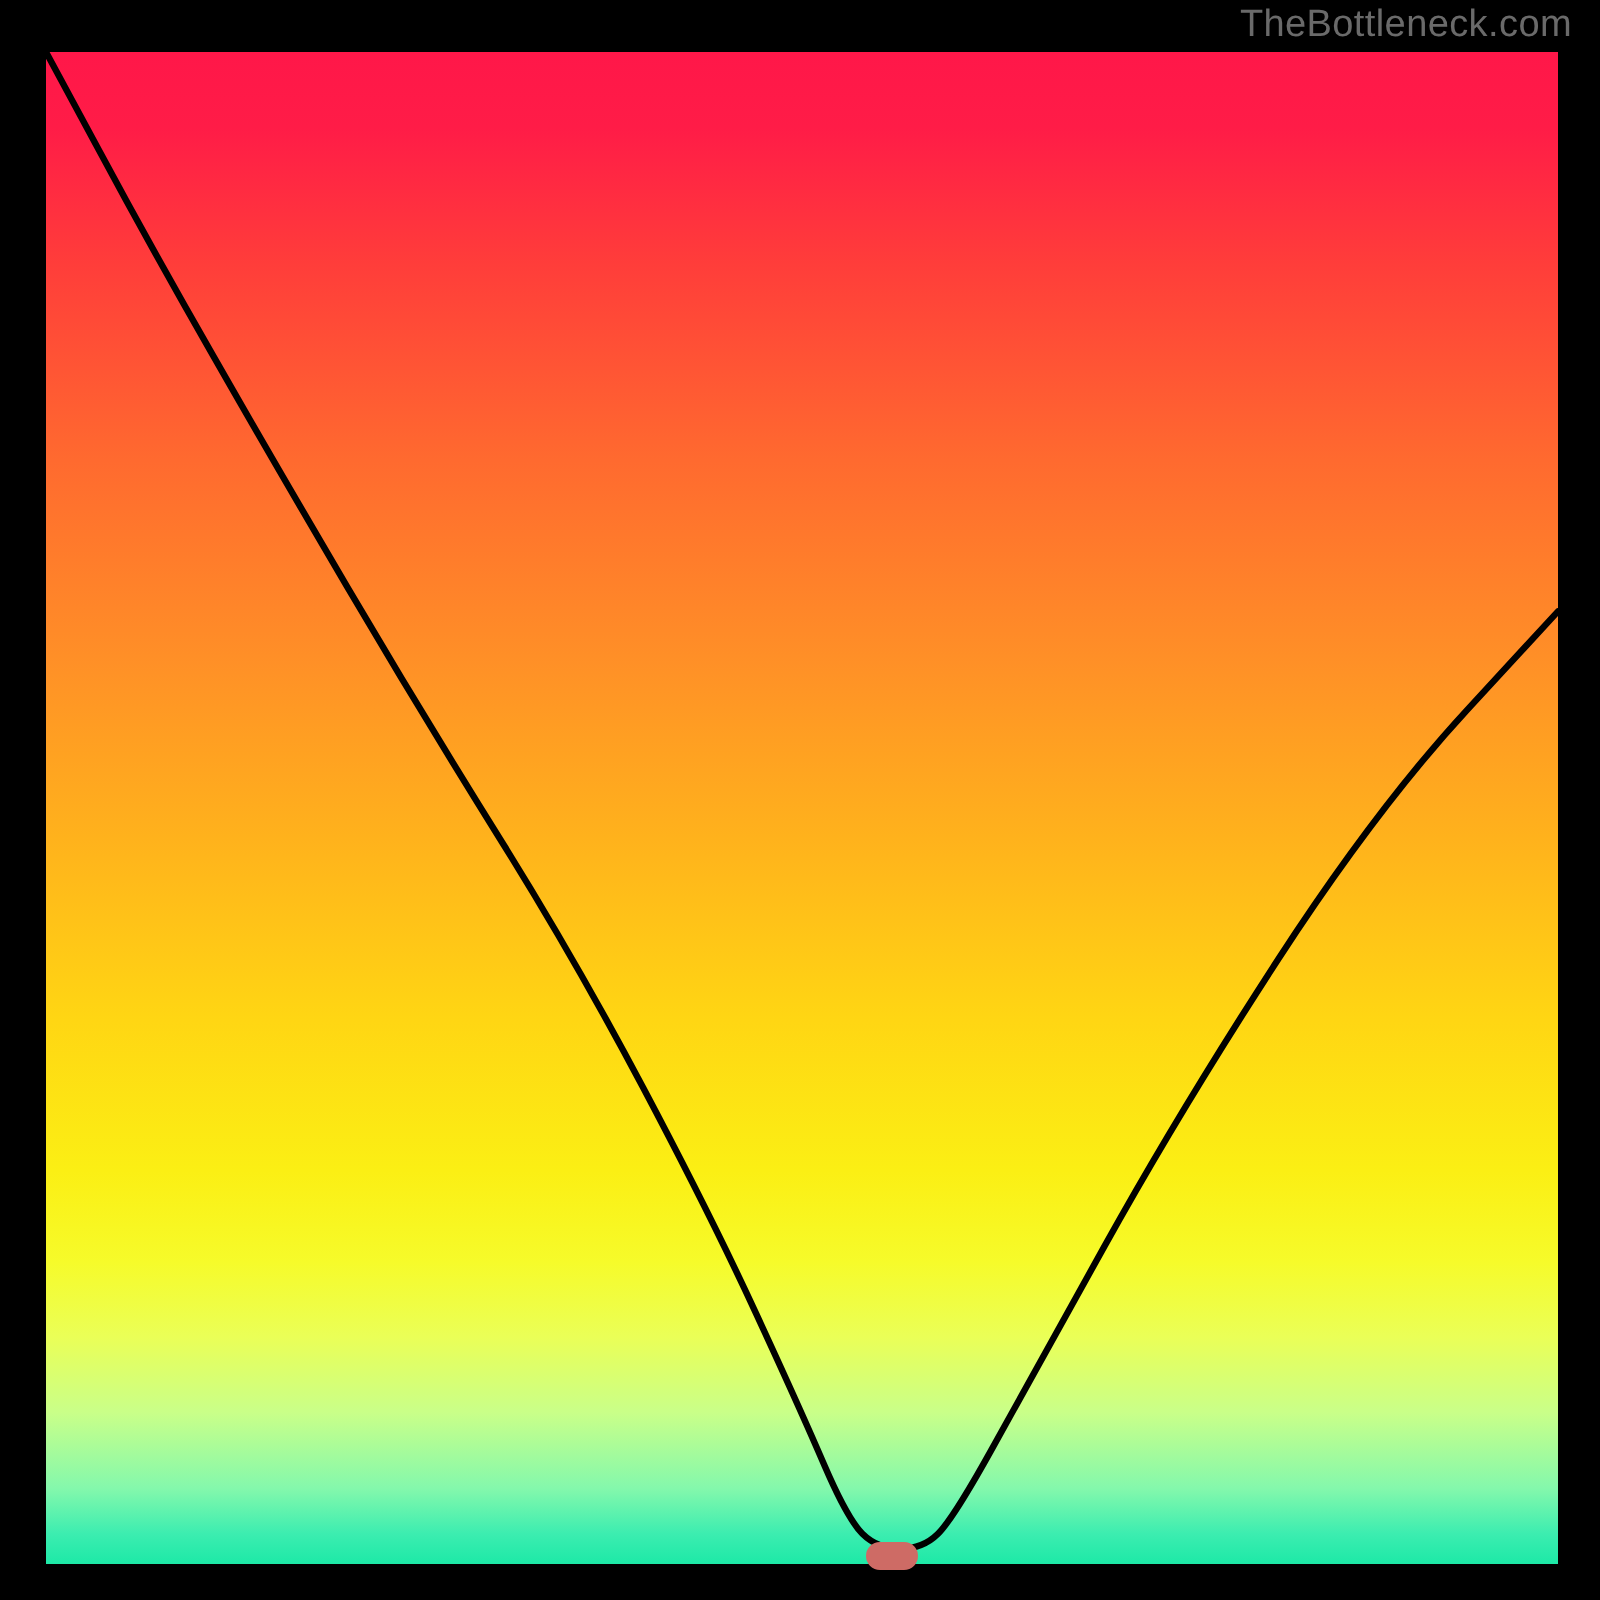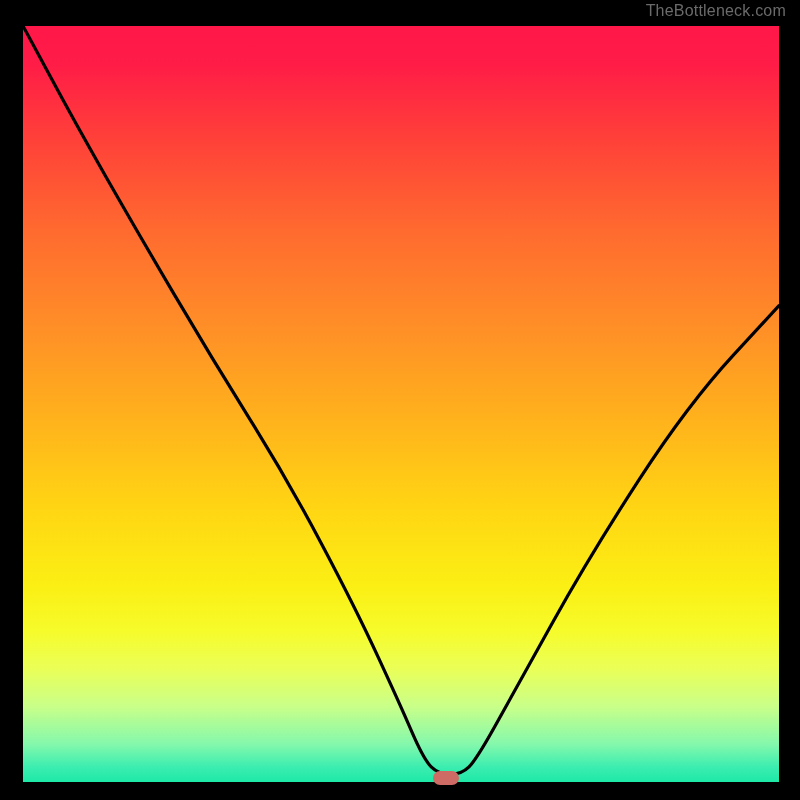--- a/index.html
+++ b/index.html
@@ -15,21 +15,21 @@
     position: relative;
     width: 800px;
     height: 800px;
     background: #000;
   }
   .watermark {
     position: absolute;
     top: 2px;
     right: 14px;
     color: #6a6a6a;
-    font-size: 16px;
+    font-size: 19px;
     font-family: Arial, sans-serif;
     letter-spacing: 0.2px;
     z-index: 5;
   }
   .plot-area {
     position: absolute;
     left: 23px;
     top: 26px;
     width: 756px;
     height: 756px;

